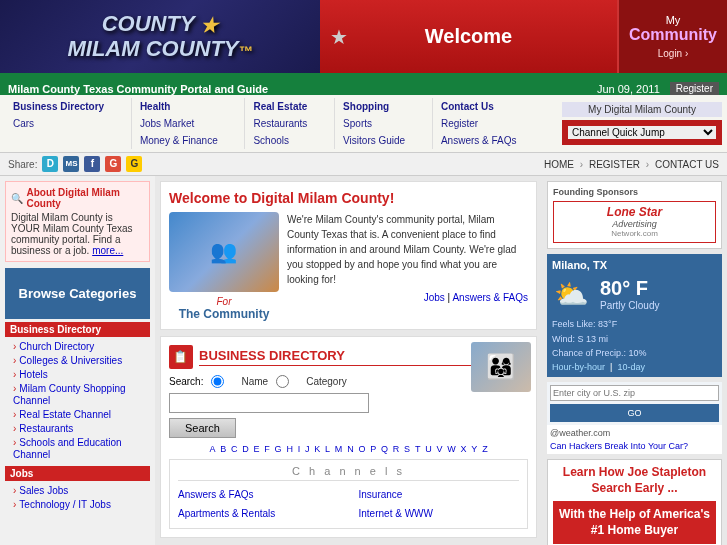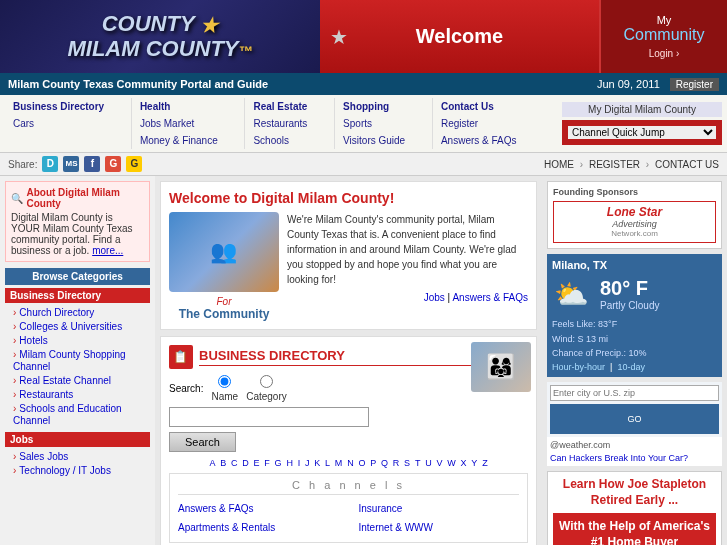--- a/index.html
+++ b/index.html
@@ -6,27 +6,27 @@
     body { font-family: Arial, sans-serif; font-size: 11px; background: #e8e8e8; width: 727px; overflow-x: hidden; }
 
     
     .header { display: flex; height: 73px; background: #1a1a2e; position: relative; }
     .header-logo { width: 320px; background: linear-gradient(135deg, #1a1a4e 0%, #2a2a6e 50%, #1a1a4e 100%); display: flex; align-items: center; justify-content: center; padding: 5px; }
     .header-logo-text { color: #c8d8f0; font-size: 22px; font-weight: 900; font-style: italic; text-shadow: 2px 2px 4px #000; line-height: 1.1; text-align: center; font-family: 'Arial Black', Arial, sans-serif; }
     .header-logo-star { color: #f0c040; font-size: 20px; vertical-align: middle; }
     .header-welcome { flex: 1; background: linear-gradient(180deg, #cc2222 0%, #aa1111 100%); display: flex; align-items: center; justify-content: center; position: relative; }
     .header-welcome::before { content: '★'; position: absolute; left: 10px; top: 50%; transform: translateY(-50%); color: #ccc; font-size: 20px; }
     .header-welcome-text { color: white; font-size: 20px; font-weight: bold; }
-    .header-community { width: 128px; background: #8b1111; display: flex; flex-direction: column; align-items: center; justify-content: center; border-left: 2px solid #cc3333; }
+    .header-community { width: 110px; background: #8b1111; display: flex; flex-direction: column; align-items: center; justify-content: center; border-left: 2px solid #cc3333; }
     .header-my { color: white; font-size: 11px; }
-    .header-community-text { color: #7dd3fc; font-size: 16px; font-weight: normal; }
+    .header-community-text { color: #f0abfc; font-size: 16px; font-weight: bold; }
     .header-login { color: #ffdddd; font-size: 10px; margin-top: 4px; }
 
     
-    .subheader { background: #0c4a6e; display: flex; align-items: center; height: 22px; padding: 0 8px; }
+    .subheader { background: #15803d; display: flex; align-items: flex-end; height: 22px; padding: 0 8px; }
     .subheader-title { color: white; font-size: 11px; font-weight: bold; flex: 1; }
     .subheader-date { color: white; font-size: 11px; margin-right: 10px; }
     .subheader-register { background: #555; color: white; font-size: 10px; padding: 1px 6px; }
 
     
     .nav-bar { background: #f5f5f0; border-bottom: 1px solid #ccc; display: flex; align-items: stretch; padding: 3px 5px; }
     .nav-left { flex: 1; display: grid; grid-template-columns: repeat(6, auto); gap: 0; }
     .nav-col { display: flex; flex-direction: column; padding: 0 8px; border-right: 1px solid #ddd; }
     .nav-col:last-child { border-right: none; }
     .nav-col a { color: #1a1a8a; font-size: 10px; text-decoration: none; line-height: 1.7; }
@@ -47,21 +47,21 @@
     .share-breadcrumb span { color: #888; margin: 0 3px; }
 
     
     .main-layout { display: flex; background: #e8e8e8; }
 
     
     .sidebar { width: 155px; background: #f0f0f0; padding: 5px; flex-shrink: 0; }
     .sidebar-about { background: #ffeeee; border: 1px solid #ffbbbb; padding: 5px; margin-bottom: 6px; font-size: 10px; color: #333; }
     .sidebar-about-title { color: #cc2222; font-size: 10px; font-weight: bold; display: flex; align-items: center; gap: 3px; margin-bottom: 3px; }
     .sidebar-about a { color: #0000cc; }
-    .sidebar-browse { background: #336699; color: white; font-size: 10px; font-weight: bold; padding: 3px 6px; margin-bottom: 3px; text-align: center; }
+    .sidebar-browse { background: #336699; color: white; font-size: 13px; font-weight: bold; padding: 18px 6px; margin-bottom: 3px; text-align: center; }
     .sidebar-section-header { background: #cc2222; color: white; font-size: 10px; font-weight: bold; padding: 2px 5px; margin-bottom: 2px; }
     .sidebar-links { list-style: none; padding: 0 0 5px 8px; }
     .sidebar-links li { padding: 1px 0; }
     .sidebar-links li a { color: #0000cc; text-decoration: none; font-size: 10px; }
     .sidebar-links li a:before { content: '›'; color: #cc2222; margin-right: 3px; }
 
     
     .content { flex: 1; padding: 5px; min-width: 0; }
     .welcome-section { background: white; border: 1px solid #ddd; padding: 8px; margin-bottom: 6px; }
     .welcome-title { color: #cc2222; font-size: 14px; font-weight: bold; margin-bottom: 6px; }
@@ -76,21 +76,21 @@
     .welcome-links a { color: #0000cc; text-decoration: none; }
 
     
     .biz-section { background: white; border: 1px solid #ddd; padding: 8px; margin-bottom: 6px; position: relative; }
     .biz-header { display: flex; align-items: center; gap: 6px; margin-bottom: 6px; }
     .biz-icon { width: 24px; height: 24px; background: #cc2222; border-radius: 2px; display: flex; align-items: center; justify-content: center; color: white; font-size: 12px; }
     .biz-title { color: #cc2222; font-size: 13px; font-weight: bold; text-transform: uppercase; flex: 1; border-bottom: 1px solid #cc2222; padding-bottom: 2px; }
     .biz-people-img { position: absolute; right: 5px; top: 5px; width: 60px; height: 50px; background: linear-gradient(135deg, #88aacc, #ccbbaa); border-radius: 3px; overflow: hidden; }
     .search-row { display: flex; align-items: center; gap: 8px; margin-bottom: 5px; font-size: 10px; }
     .search-row label { color: #333; }
-    .radio-option { display: flex; align-items: center; gap: 3px; flex-direction: column; }
+    .radio-option { display: flex; align-items: center; gap: 17px; }
     .search-input-row { display: flex; gap: 5px; align-items: center; margin-bottom: 5px; }
     .search-input { width: 200px; height: 20px; border: 1px solid #999; font-size: 11px; padding: 2px 4px; }
     .search-button { background: linear-gradient(180deg, #e0e0e0, #c0c0c0); border: 1px solid #999; padding: 3px 15px; font-size: 11px; cursor: pointer; text-align: right; }
     .alpha-links { font-size: 10px; color: #555; text-align: center; margin-bottom: 5px; }
     .alpha-links a { color: #0000cc; text-decoration: none; margin: 0 1px; font-size: 9px; }
 
     
     .channels-section { background: white; border: 1px solid #ddd; padding: 5px 8px; }
     .channels-header { text-align: center; color: #888; font-size: 11px; letter-spacing: 3px; border-bottom: 1px solid #ddd; margin-bottom: 5px; padding-bottom: 3px; }
     .channels-grid { display: grid; grid-template-columns: 1fr 1fr; gap: 1px 20px; }
@@ -369,28 +369,28 @@
         <div>Chance of Precip.: 10%</div>
       </div>
       <div class="weather-links">
         <a href="#">Hour-by-hour</a>
         <span>|</span>
         <a href="#">10-day</a>
       </div>
     </div>
     <div class="weather-search">
       <input type="text" class="" style="flex: 1 1 0%; font-size: 9px; border: 1px solid rgb(170, 170, 170); padding: 2px;" placeholder="Enter city or U.S. zip">
-      <button style="background:#336699;color:white;border:none;font-size:9px;padding:10px 5px;cursor:pointer;">GO</button>
+      <button style="background:#336699;color:white;border:none;font-size:9px;padding:4px 5px;cursor:pointer;">GO</button>
     </div>
     <div class="weather-bottom">
       <span class="weather-at">@weather.com</span>
       <a href="#" style="color:#0000cc;text-decoration:none;font-size:9px;display:block;margin-top:3px;">Can Hackers Break Into Your Car?</a>
     </div>
 
     <div class="ad-box" style="margin-top:5px;">
-      <div class="ad-headline">Learn How Joe Stapleton Retired Early ...</div>
+      <div class="ad-headline">Learn How Joe Stapleton Search Early ...</div>
       <div class="ad-body">
         <div class="ad-body-text">With the Help of America's #1 Home Buyer</div>
 
       </div>
     </div>
   </div>
 </div>
 
 </body></html>

